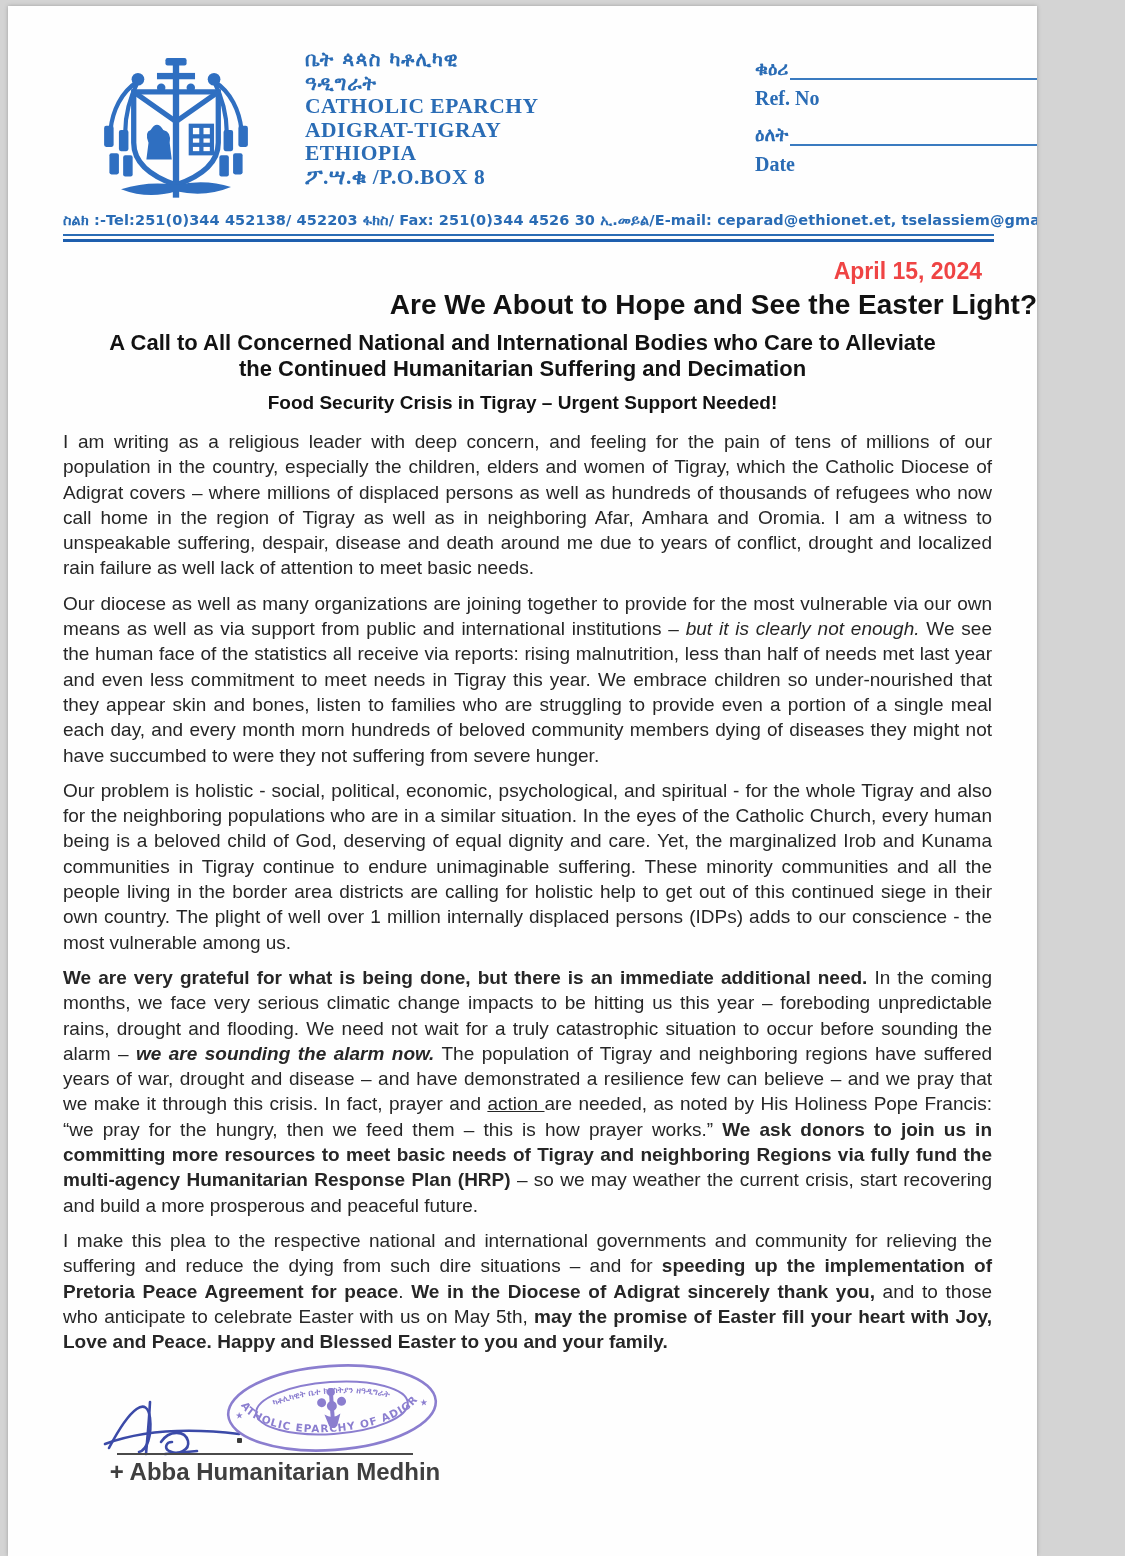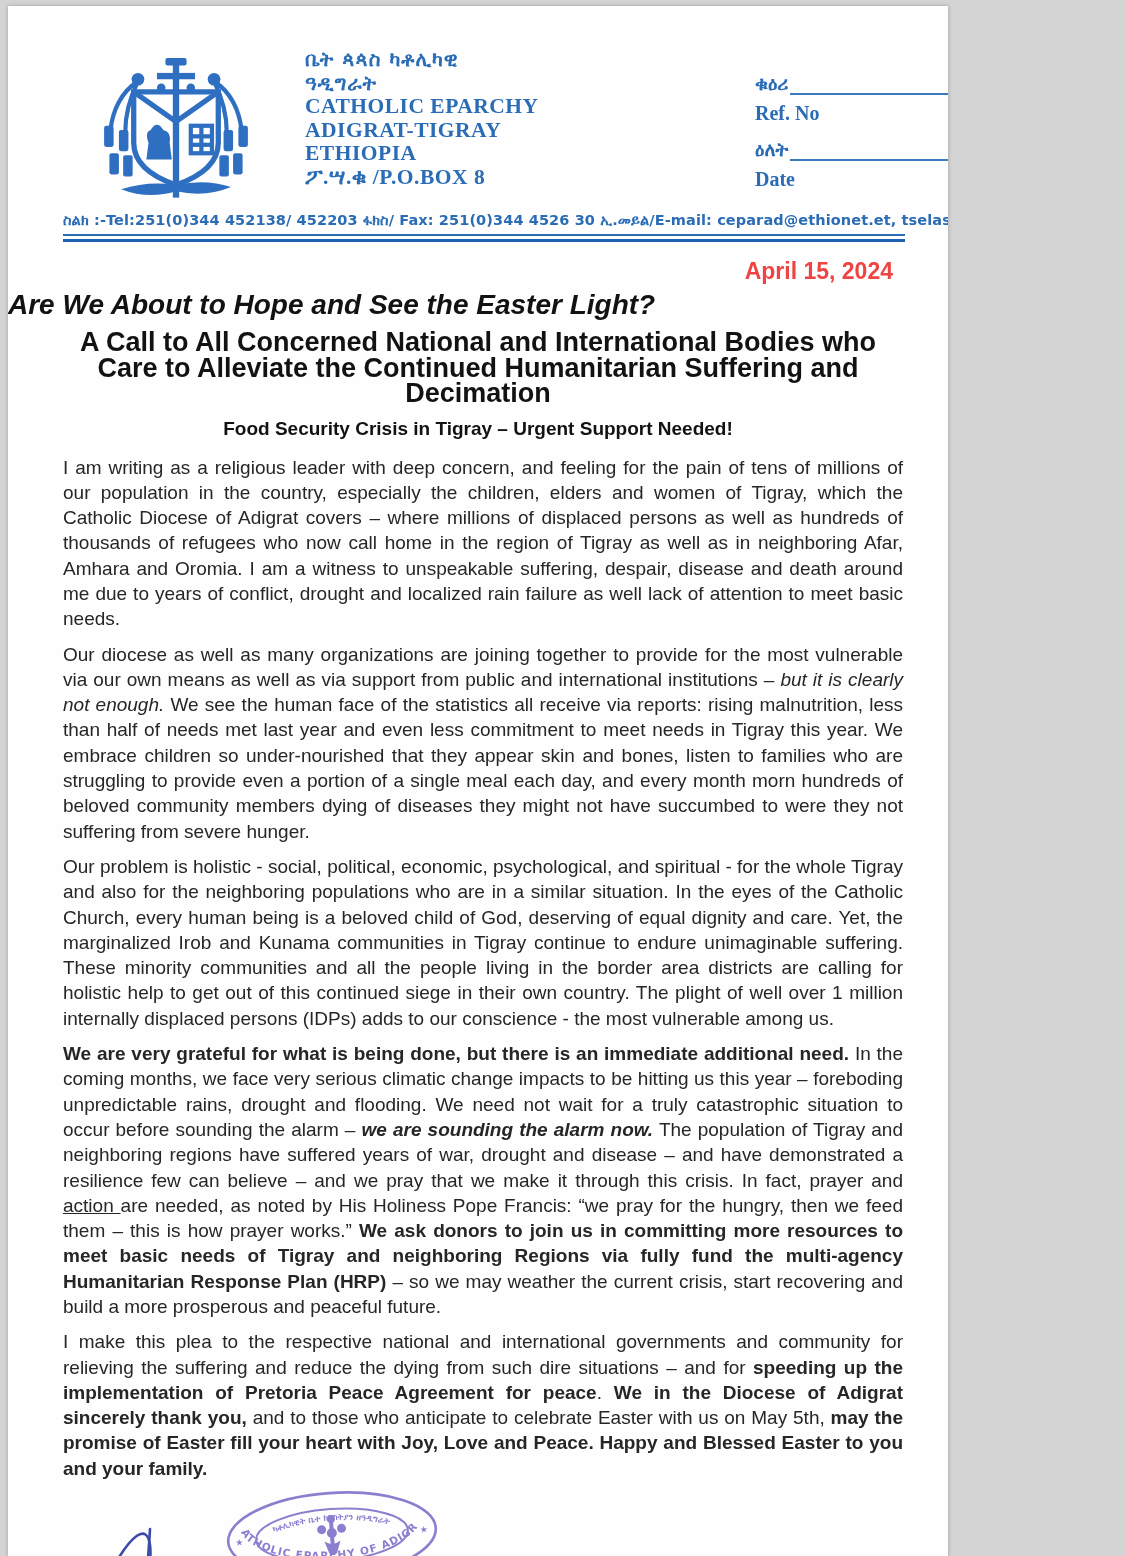--- a/index.html
+++ b/index.html
@@ -3,54 +3,54 @@
 <meta charset="utf-8">
 <style>
   html,body{margin:0;padding:0;}
   body{
     width:1125px;height:1556px;position:relative;
     background:#d4d4d4;
     font-family:"Liberation Sans",sans-serif;
     -webkit-font-smoothing:antialiased;
   }
   .page{
-    position:absolute;left:8px;top:6px;width:940px;height:1550px;
+    position:absolute;left:8px;top:6px;width:1029px;height:1550px;
     background:#fefefe;box-shadow:0 0 4px rgba(0,0,0,.25);
     overflow:hidden;
   }
   
   .header{position:relative;height:200px;}
   .logo{position:absolute;left:94px;top:50px;width:148px;height:148px;}
   .org-block{
     position:absolute;left:297px;top:42px;
     color:#2a6cb5;font-weight:bold;line-height:23.5px;
   }
   .amh{font-family:"DejaVu Sans",sans-serif;font-size:20px;letter-spacing:1px;}
   .org-en{font-family:"Liberation Serif",serif;font-size:21.5px;letter-spacing:.5px;}
   .ref-block{
-    position:absolute;left:747px;top:63px;width:302px;
+    position:absolute;left:747px;top:48px;width:302px;
     color:#2a6cb5;font-weight:bold;
   }
   .ref-row{display:flex;align-items:flex-end;height:26px;margin-bottom:7px;}
   .ref-row .lbl{font-family:"DejaVu Sans",sans-serif;font-size:19px;white-space:nowrap;}
   .ref-row .line{flex:1;border-bottom:2px solid #3a7bc0;margin-left:2px;height:20px;}
   .ref-en{font-family:"Liberation Serif",serif;font-size:20px;height:26px;margin-bottom:7px;}
   
   .contact-row{
     margin:6px 43px 0 55px;color:#2a6cb5;font-weight:bold;
     font-family:"DejaVu Sans",sans-serif;font-size:14.5px;white-space:nowrap;
     letter-spacing:.1px;
   }
   .rules{margin:5px 43px 0 55px;}
   .rule1{height:2px;background:#2a6cb5;margin-bottom:3px;}
   .rule2{height:3px;background:#1e5fae;}
   
   .date-line{margin:16px 55px 0 0;text-align:right;font-weight:bold;font-size:23px;color:#ef4444;}
-  .main-title{margin-top:4px;text-align:left;font-weight:bold;font-size:28px;color:#121212;font-style:italic;}
-  .subtitle{margin:9px auto 0;max-width:830px;text-align:center;font-weight:bold;font-size:27px;line-height:25.5px;color:#121212;}
+  .main-title{margin-top:4px;text-align:right;font-weight:bold;font-size:28px;color:#121212;}
+  .subtitle{margin:9px auto 0;max-width:830px;text-align:center;font-weight:bold;font-size:22px;line-height:25.5px;color:#121212;}
   .subject{margin-top:11px;text-align:center;font-weight:bold;font-size:19px;color:#121212;}
   
   .letter-body{
     margin:15px 45px 0 55px;font-size:19px;line-height:25.3px;
     text-align:justify;color:#262626;
   }
   .letter-body p{margin:0 0 10px 0;}
   .b{font-weight:bold;}
   .i{font-style:italic;}
   .bi{font-weight:bold;font-style:italic;}

